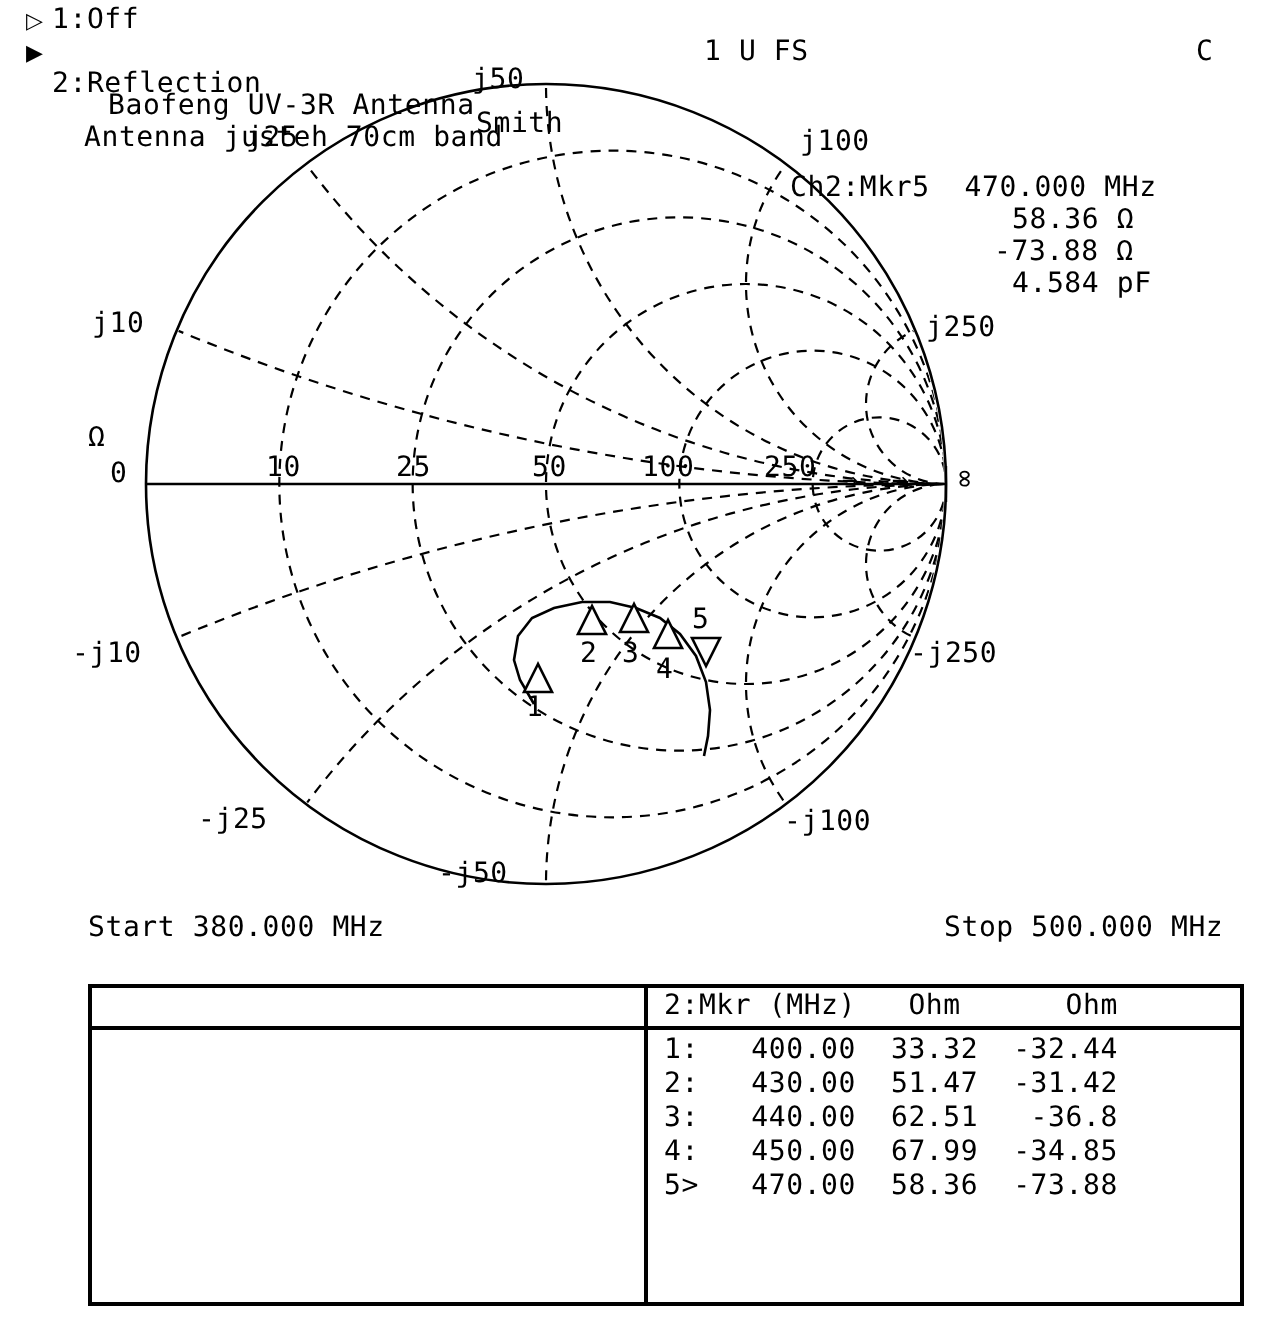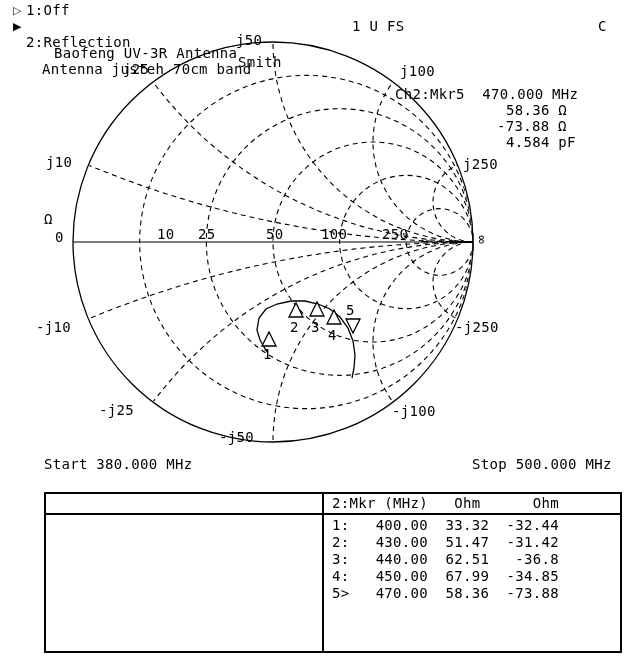--- a/index.html
+++ b/index.html
@@ -71,21 +71,21 @@
     </svg>
 
   <div id="chart-labels">
       <span class="t" style="left: 236px; top: 33px;">j50</span>
       <span class="t" style="left: 400px; top: 64px;">j100</span>
       <span class="t" style="left: 463px; top: 157px;">j250</span>
       <span class="t" style="left: 123px; top: 62px;">j25</span>
       <span class="t" style="left: 46px; top: 155px;">j10</span>
       <span class="t" style="left: 44px; top: 212px;">Ω</span>
       <span class="t" style="left: 55px; top: 230px;">0</span>
-      <span class="t" style="left: 133px; top: 227px; margin-left: 24px;">10</span>
+      <span class="t" style="left: 133px; top: 227px;">10</span>
       <span class="t" style="left: 198px; top: 227px;">25</span>
       <span class="t" style="left: 266px; top: 227px;">50</span>
       <span class="t" style="left: 321px; top: 227px;">100</span>
       <span class="t" style="left: 382px; top: 227px;">250</span>
       <span class="t rot90" style="left: 477px; top: 232px;">∞</span>
       <span class="t small" style="left: 421px; top: 233px;">→</span>
       <span class="t small" style="left: 446px; top: 233px;">→</span>
       <span class="t" style="left: 36px; top: 320px;">-j10</span>
       <span class="t" style="left: 99px; top: 403px;">-j25</span>
       <span class="t" style="left: 219px; top: 430px;">-j50</span>

